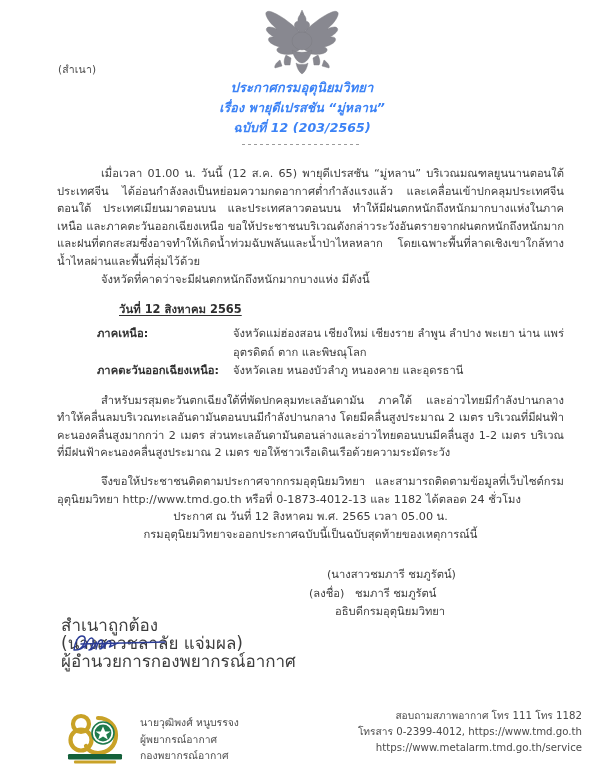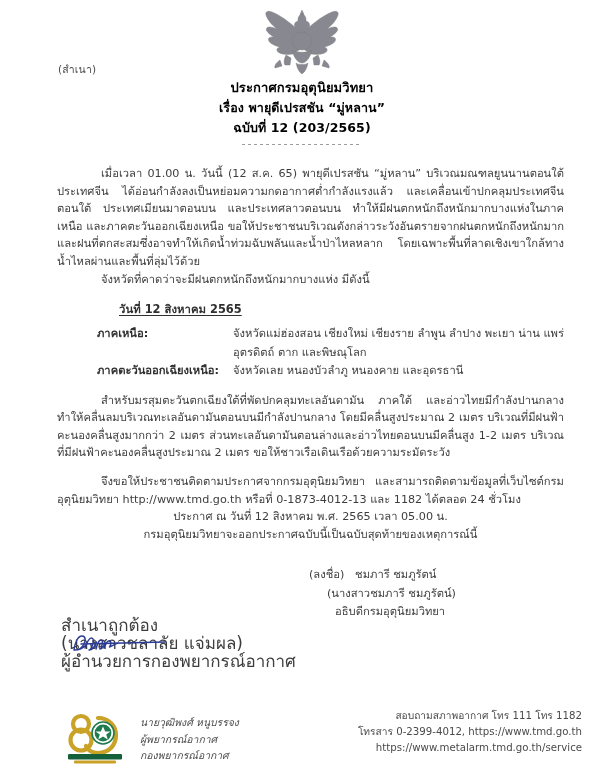--- a/index.html
+++ b/index.html
@@ -51,23 +51,24 @@
   .title-block {
     position: absolute;
     left: 0;
     right: 0;
     top: 78px;
     text-align: center;
   }
   .title-line {
     font-size: 13px;
     font-weight: bold;
-    color: #000000;
+    color: #3b82f6;
     line-height: 20px;
     letter-spacing: 0.1px;
+    font-style: italic;
   }
   .title-line.sub { font-size: 12.5px; }
   .title-line.issue { font-size: 12.5px; }
   .rule-dashes {
     margin: 6px auto 0;
     width: 120px;
     height: 1px;
     background-image: repeating-linear-gradient(to right,
         #9b9b9b 0px, #9b9b9b 3px, transparent 3px, transparent 6px);
   }
@@ -186,21 +187,20 @@
     width: 66px;
     height: 58px;
     flex: 0 0 auto;
   }
   .footer-person {
     margin-left: 12px;
     padding-top: 6px;
     font-size: 10.4px;
     line-height: 16.5px;
     color: #4a4a4a;
-    font-style: italic;
   }
   .footer-person .ln { display: block; }
   .footer-right {
     position: absolute;
     right: 22px;
     top: 4px;
     text-align: right;
     font-size: 10.2px;
     line-height: 16px;
     color: #4a4a4a;
@@ -277,22 +277,22 @@
 
     <div class="gap-m"></div>
     <p class="para">จึงขอให้ประชาชนติดตามประกาศจากกรมอุตุนิยมวิทยา และสามารถติดตามข้อมูลที่เว็บไซต์กรมอุตุนิยมวิทยา http://www.tmd.go.th หรือที่ 0-1873-4012-13 และ 1182 ได้ตลอด 24 ชั่วโมง</p>
 
     <div class="centered-block">
       <span class="ln">ประกาศ ณ วันที่ 12 สิงหาคม พ.ศ. 2565 เวลา 05.00 น.</span>
       <span class="ln">กรมอุตุนิยมวิทยาจะออกประกาศฉบับนี้เป็นฉบับสุดท้ายของเหตุการณ์นี้</span>
     </div>
 
     <div class="sign-block">
+      <span class="sign-row ind1">(นางสาวชมภารี ชมภูรัตน์)</span>
       <span class="sign-row"><span>(ลงชื่อ)</span>&nbsp;&nbsp;&nbsp;<span>ชมภารี ชมภูรัตน์</span></span>
-      <span class="sign-row ind1">(นางสาวชมภารี ชมภูรัตน์)</span>
       <span class="sign-row ind2">อธิบดีกรมอุตุนิยมวิทยา</span>
     </div>
 
   </div>
 
   <div class="certify">
     <span class="ln">สำเนาถูกต้อง</span>
     <span class="sig-ink-wrap">
       <svg class="sig-ink" viewBox="0 0 108 26" aria-hidden="true">
         <g fill="none" stroke="#2b3c96" stroke-width="1.5" stroke-linecap="round" stroke-linejoin="round">

